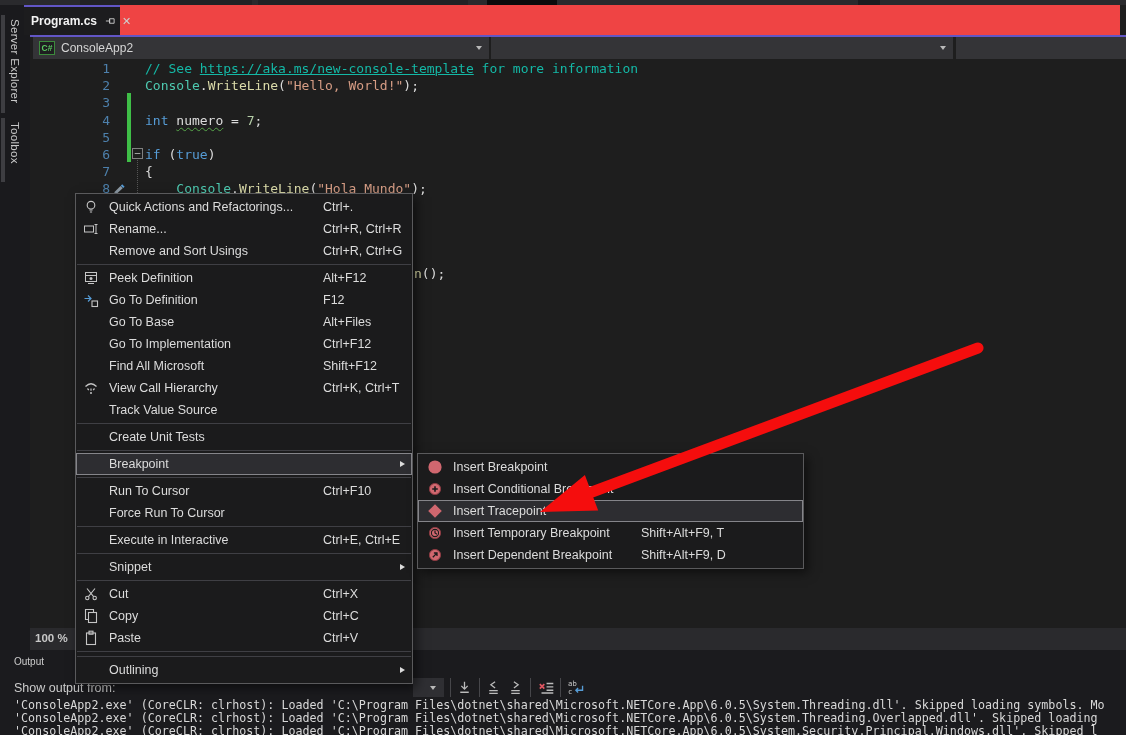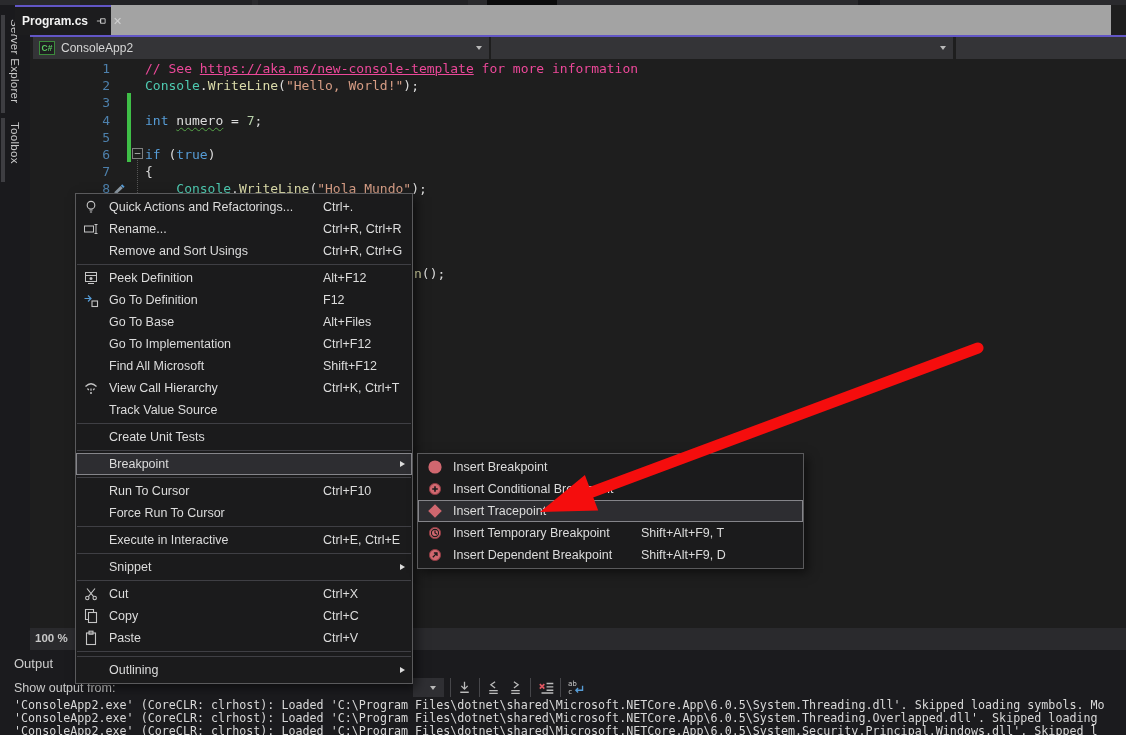--- a/index.html
+++ b/index.html
@@ -8,21 +8,21 @@
   
   .topstrip{position:absolute;left:0;top:0;width:1126px;height:5px;background:#2A2A2D;}
   .topseg{position:absolute;top:0;height:5px;}
   
   .sidebar{position:absolute;left:0;top:5px;width:30px;height:730px;background:#1A1A1D;}
   .side-tab{position:absolute;left:0;width:30px;cursor:default;}
   .side-tab .bar{position:absolute;left:1px;top:0;bottom:0;width:4px;background:#3E3E42;}
   .side-tab .vtxt{position:absolute;left:9px;top:4px;writing-mode:vertical-rl;
     font-size:11.5px;color:#C8C8C8;letter-spacing:.3px;white-space:nowrap;}
   
-  .tabstrip{position:absolute;left:15px;top:5px;width:1096px;height:30px;background:#a3a3a3;}
+  .tabstrip{position:absolute;left:24px;top:5px;width:1096px;height:30px;background:#ef4444;}
   .doc-tab{position:absolute;left:0;top:0;width:96px;height:30px;background:#1C1C1E;
     border-top:2px solid #6256C6;box-sizing:border-box;display:flex;align-items:center;padding:0 7px;}
   .doc-tab .ttl{font-size:12px;font-weight:700;color:#F2F2F2;margin-right:7px;}
   .doc-tab .pin,.doc-tab .cls-x{color:#CFCFCF;font-size:11px;line-height:1;}
   .doc-tab .pin{margin-right:6px;display:flex;}
   .purpline{position:absolute;left:30px;top:35px;width:1096px;height:2px;background:#6256C6;}
   
   .navbar{position:absolute;left:30px;top:37px;width:1096px;height:22px;background:#1E1E1E;}
   .combo{position:absolute;top:0;height:22px;background:#343437;display:flex;align-items:center;}
   .combo .caret{position:absolute;right:7px;top:9px;width:0;height:0;
@@ -30,38 +30,38 @@
   .cs-badge{width:16px;height:14px;border:1px solid #3C8A3C;color:#5BC863;font-size:8.5px;font-weight:700;
     text-align:center;line-height:13px;background:#1E1E20;margin:0 6px 0 6px;box-sizing:border-box;}
   .combo .ctext{font-size:12px;color:#D6D6D6;}
   
   .editor{position:absolute;left:30px;top:59px;width:1096px;height:569px;background:#1E1E1E;}
   .codearea{position:absolute;left:0;top:1px;width:1096px;
     font-family:"DejaVu Sans Mono",monospace;font-size:13px;}
   .cl{position:relative;height:17.2px;line-height:17.2px;}
   .ln{position:absolute;left:0;width:80px;text-align:right;color:#4D80AC;}
   .lcode{position:absolute;left:115px;white-space:pre;}
-  .com{color:#ec4899}.lnk{text-decoration:underline}
+  .com{color:#14b8a6}.lnk{text-decoration:underline}
   .cls{color:#4EC9B0}.mth{color:#DCDCAA}.str{color:#D69D85}
   .pln{color:#DCDCDC}.kw{color:#569CD6}.num{color:#B5CEA8}
   .sqg{text-decoration-line:underline;text-decoration-style:wavy;text-decoration-color:#57A64A;
        text-decoration-thickness:1px;text-underline-offset:2px;}
   .changebar{position:absolute;left:97px;top:34px;width:4px;height:69px;background:#3FBE47;}
   .collapsebox{position:absolute;left:102px;top:89px;width:11px;height:11px;border:1px solid #808080;
     box-sizing:border-box;color:#C5C5C5;font-size:10px;line-height:8px;text-align:center;background:#1E1E1E;}
   .indentguide{position:absolute;left:107px;top:101px;height:33px;border-left:1px dotted #565656;}
   .brushicon{position:absolute;left:82px;top:121px;}
   .fragment{position:absolute;left:414px;top:265px;font-family:"DejaVu Sans Mono",monospace;
     font-size:13px;line-height:17px;white-space:pre;}
   
   .hscrollrow{position:absolute;left:30px;top:628px;width:1096px;height:22px;background:#2A2A2D;font-weight:bold;}
   .zoomctl{position:absolute;left:5px;top:4px;font-size:11.5px;color:#C8C8C8;}
   
   .outpanel{position:absolute;left:0;top:650px;width:1126px;height:85px;background:#1B1B1E;}
-  .outtitle{position:absolute;left:14px;top:6px;font-size:13px;color:#CCCCCC;}
+  .outtitle{position:absolute;left:14px;top:6px;font-size:10px;color:#CCCCCC;}
   .showlabel{position:absolute;left:14px;top:31px;font-size:12.5px;color:#CCCCCC;white-space:nowrap;}
   .out-dd{position:absolute;left:413px;top:28px;width:31px;height:19px;background:#2F2F33;}
   .out-dd .caret{position:absolute;right:8px;top:8px;width:0;height:0;
     border-top:4px solid #B9B9B9;border-left:3.5px solid transparent;border-right:3.5px solid transparent;}
   .otb-sep{position:absolute;top:28px;width:1px;height:19px;background:#46464A;}
   .otb-ic{position:absolute;top:29px;width:18px;height:18px;}
   .outlines{position:absolute;left:14px;top:49px;width:1112px;
     font-family:"DejaVu Sans Mono",monospace;font-size:11.7px;line-height:13px;color:#D8D8D8;}
   .oline{white-space:pre;height:13px;}
   

